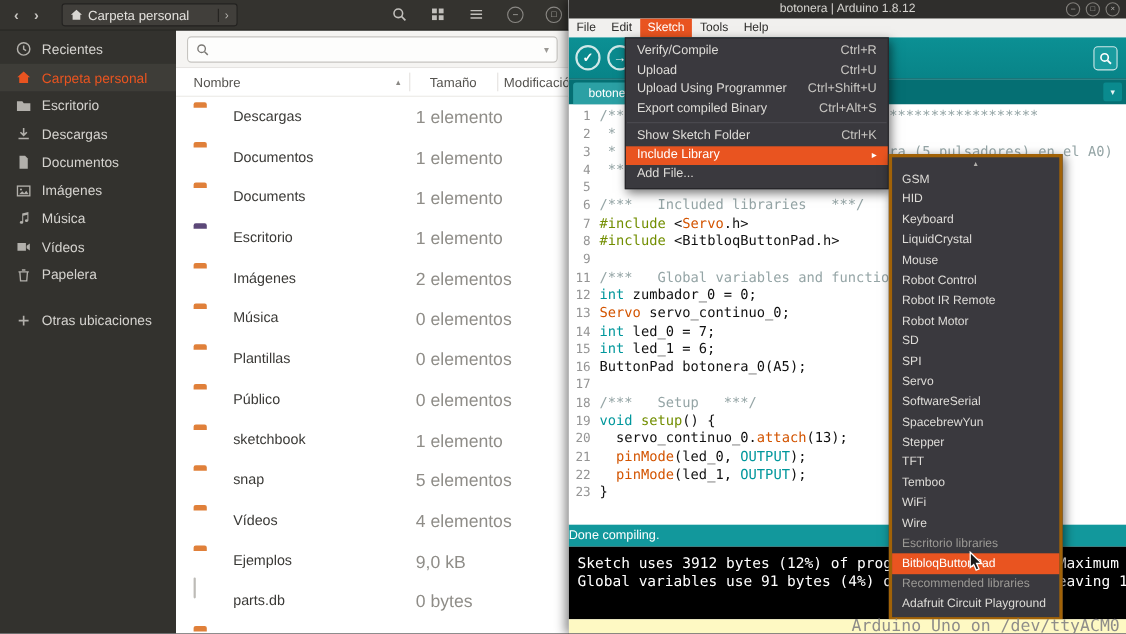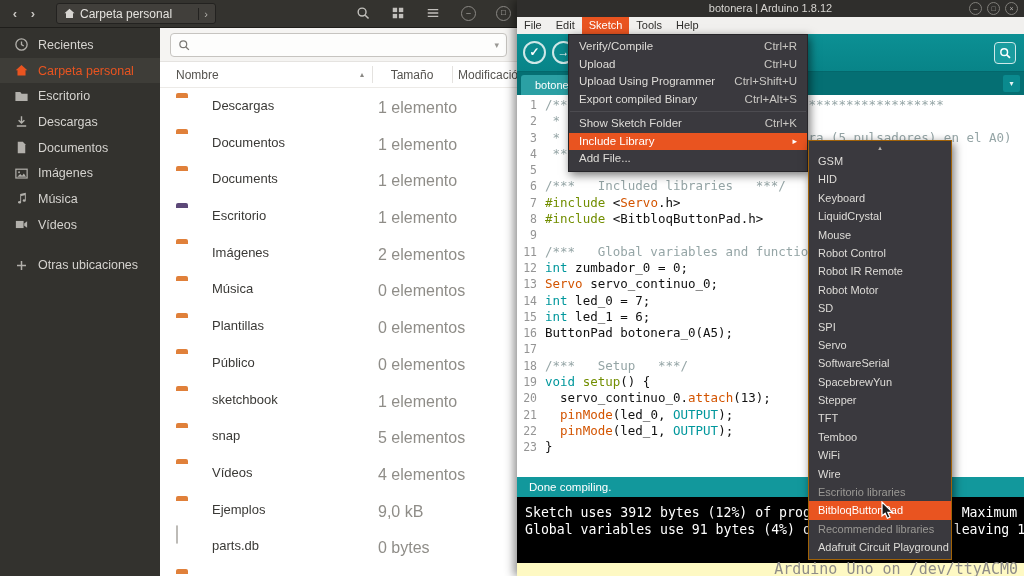--- a/index.html
+++ b/index.html
@@ -69,31 +69,31 @@
 .ln{width:28px;text-align:right;padding-right:8px;color:#949494;flex:none;font-size:11.5px}
 .ct{white-space:pre}
 .tok-comment{color:#95a5a6}
 .tok-kw{color:#00979C}
 .tok-class{color:#D35400}
 .tok-fn{color:#D35400}
 .tok-olive{color:#728E00}
 .tok-const{color:#00979C}
 .tok-dir{color:#728E00}
 .tok-plain{color:#111}
-.ard-status{position:absolute;top:477px;left:0;right:0;height:20px;background:#12989c;color:#fff;font-size:11.5px;line-height:20px;padding-left:12px;z-index:1}
+.ard-status{position:absolute;top:477px;left:0;right:0;height:20px;background:#12989c;color:#fff;font-size:11.5px;line-height:20px;padding-left:0;z-index:1}
 .ard-console{position:absolute;top:497px;left:0;right:0;height:66px;background:#000;color:#fff;font-family:"DejaVu Sans Mono",monospace;font-size:13.2px;padding:7px 0 0 8px;overflow:hidden;z-index:1}
 .con-line{white-space:pre;line-height:17px}
 .ard-footer{position:absolute;bottom:0;left:0;right:0;height:13px;background:#fef9c3;color:#8f8d89;font-size:15px;line-height:13px;text-align:right;padding-right:6px;font-family:"DejaVu Sans Mono",monospace;z-index:12}
 .dd{position:absolute;left:51px;top:34px;width:240px;background:#3a393e;border:1px solid #262529;box-shadow:2px 3px 9px rgba(0,0,0,.55);padding:3px 0;z-index:10;font-size:11.5px;color:#dedcd8}
 .dd-item{height:17.5px;line-height:17.5px;padding:0 10px;display:flex;justify-content:space-between;white-space:nowrap}
 .dd-item .sc{color:#c9c7c3;margin-left:14px}
 .dd-item.hl{background:#E95420;color:#fff}
 .dd-sep{height:1px;background:#4c4b50;margin:3px 1px}
 .dd-arrow{font-size:9px}
-.sm{position:absolute;left:291px;top:140px;width:144px;background:#3a393e;border:1px solid #a16207;box-shadow:2px 3px 9px rgba(0,0,0,.55);padding:2px 0;z-index:11;font-size:11px;color:#dedcd8}
+.sm{position:absolute;left:291px;top:140px;width:158px;background:#3a393e;border:3px solid #a16207;box-shadow:2px 3px 9px rgba(0,0,0,.55);padding:2px 0;z-index:11;font-size:11px;color:#dedcd8}
 .sm-scroll{height:9px;text-align:center;font-size:7px;color:#b3b1ad;line-height:9px}
 .sm-item{height:18.4px;line-height:18.4px;padding:0 9px;white-space:nowrap;overflow:hidden}
 .sm-item.header{color:#9b9995}
 .sm-item.hl{background:#E95420;color:#fff}
 .cursor{position:absolute;left:881px;top:501px;z-index:99;pointer-events:none}
 </style>
 </head>
 <body>
 
 <div class="desktop">
@@ -198,20 +198,28 @@
             <span class="s-label">Música</span>
           </div>
           <div class="side-item">
             <span class="s-ico">
               <svg width="15" height="15" viewBox="0 0 16 16">
                 <path d="M2 4.2h8.2v7.6H2Z" fill="currentColor"></path>
                 <path d="M10.9 6.8 14 4.6v6.8l-3.1-2.2Z" fill="currentColor"></path>
               </svg>
             </span>
             <span class="s-label">Vídeos</span>
+          </div>
+          <div class="side-item">
+            <span class="s-ico">
+              <svg width="15" height="15" viewBox="0 0 16 16">
+                <path d="M3 4.4h10M6.3 2.6h3.4M4.3 4.4l.7 8.8h6l.7-8.8" fill="none" stroke="currentColor" stroke-width="1.3"></path>
+              </svg>
+            </span>
+            <span class="s-label">Papelera</span>
           </div>
         </div>
       <div class="side-item other">
         <span class="s-ico">
           <svg width="15" height="15" viewBox="0 0 16 16">
               <path d="M8 3.2v9.6M3.2 8h9.6" stroke="currentColor" stroke-width="1.6"></path>
             </svg>
         </span>
         <span class="s-label">Otras ubicaciones</span>
       </div>

